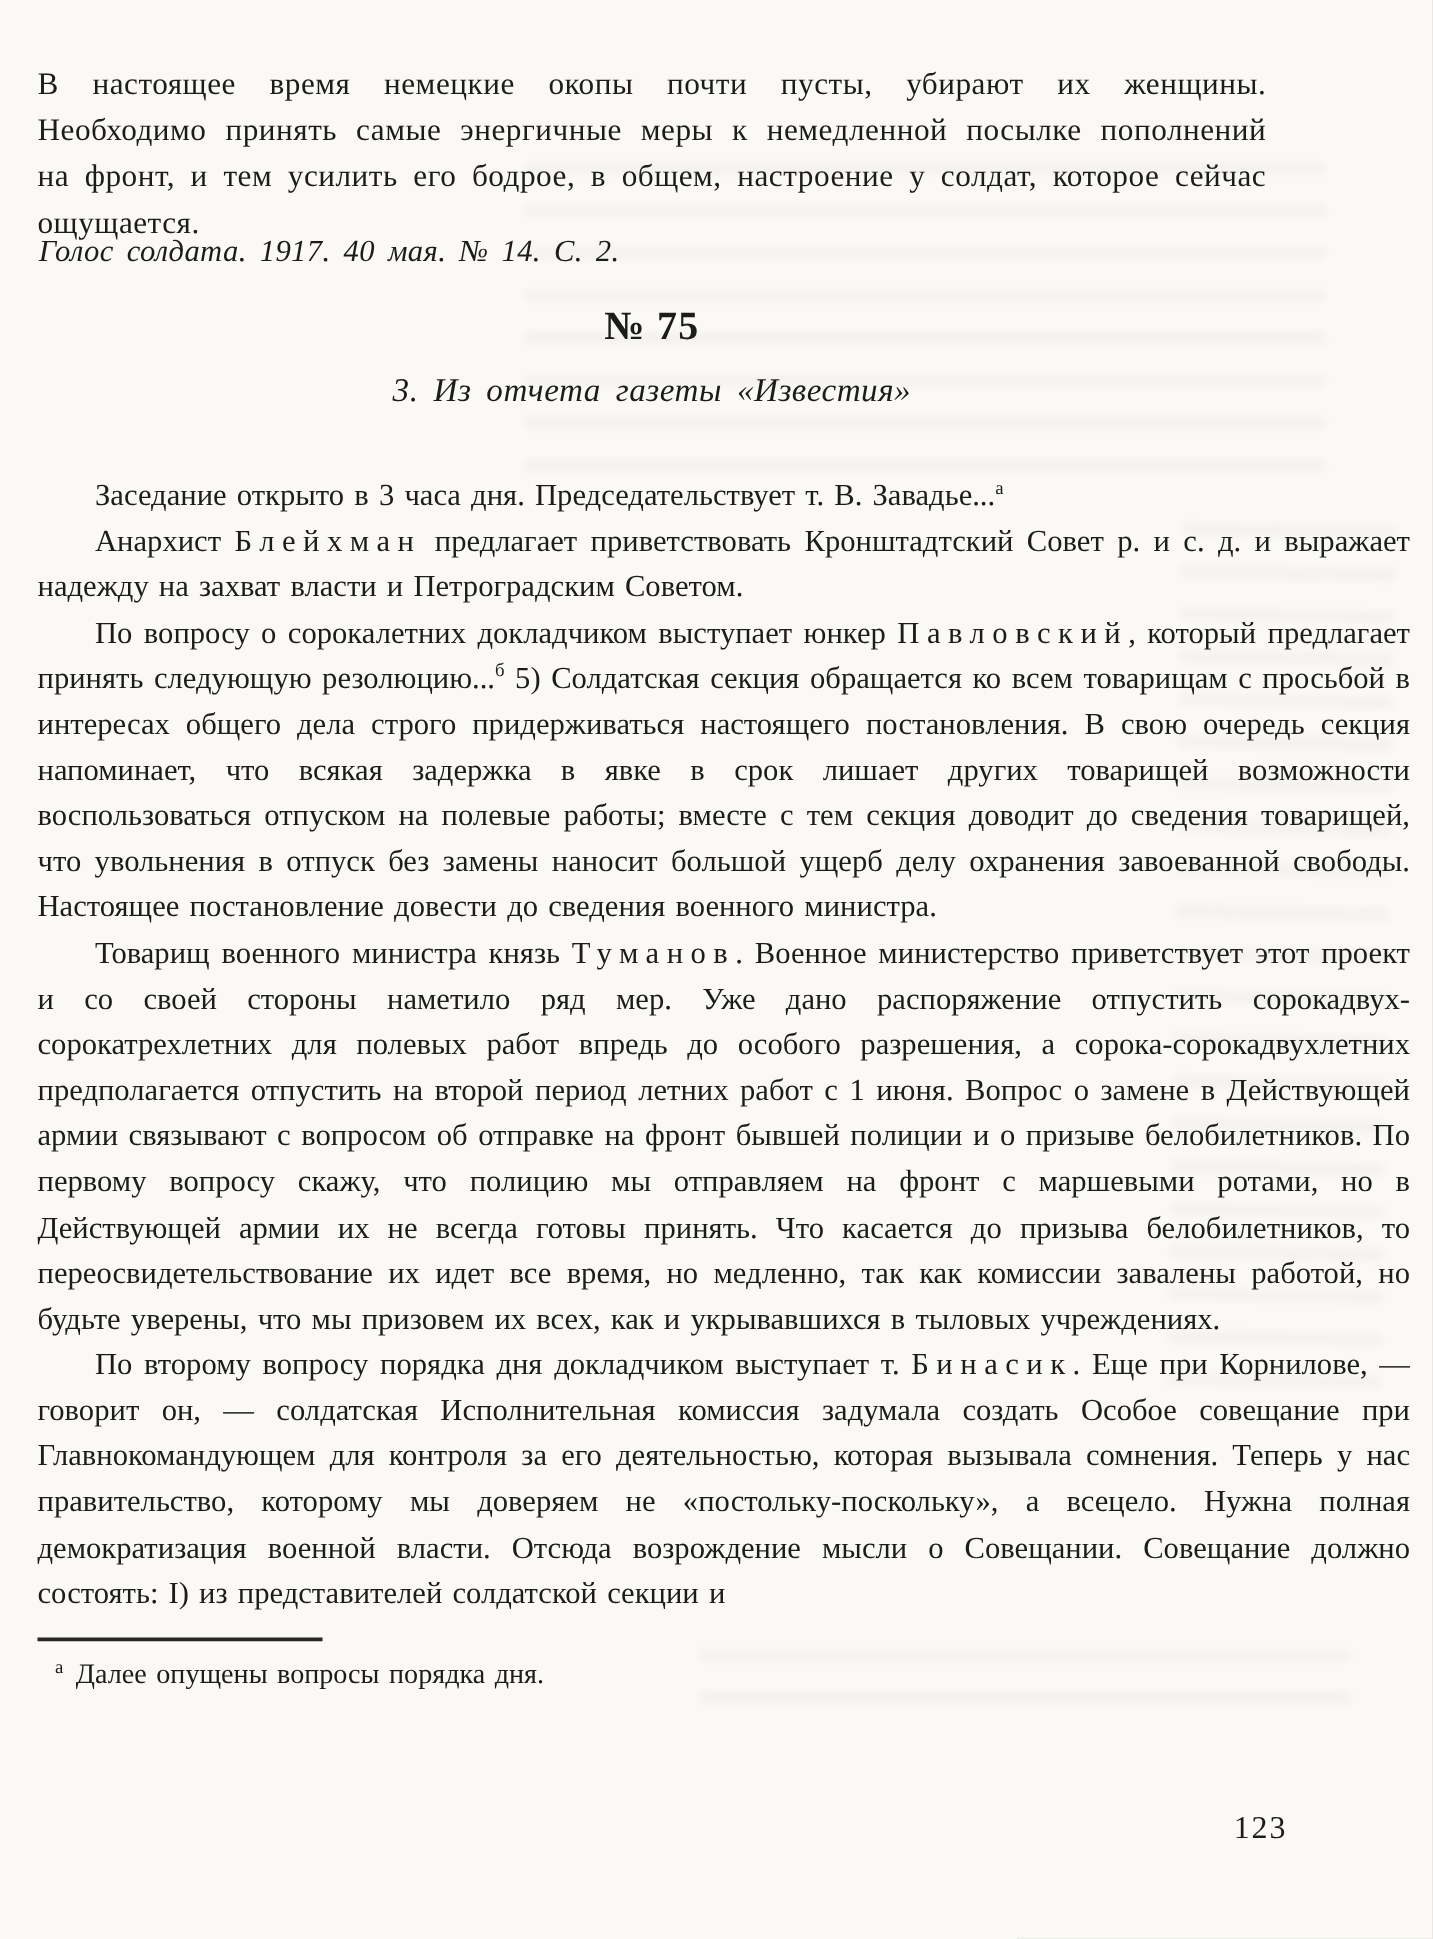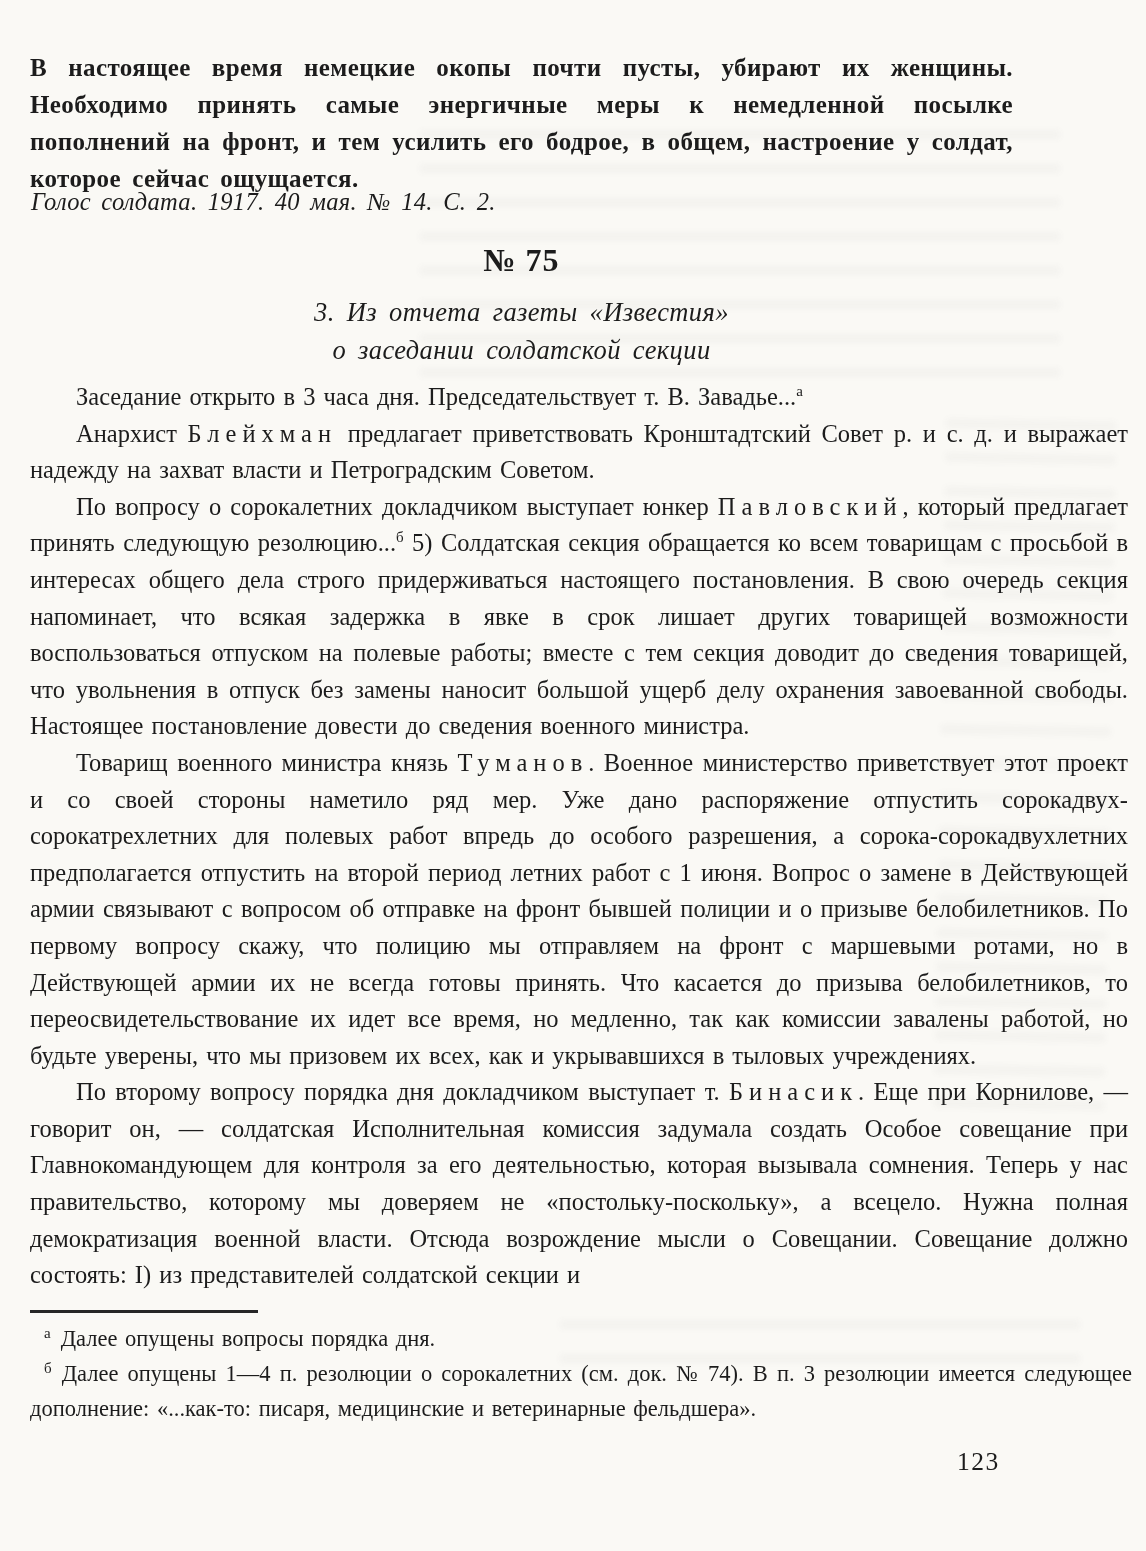--- a/index.html
+++ b/index.html
@@ -36,21 +36,21 @@
   .excerpt {
     position: absolute;
     left: 30px; top: 49px;
     width: 983px;
     font-size: 25px;
     line-height: 37px;
     text-align: justify;
     word-spacing: 4.5px;
     letter-spacing: 0.4px;
   }
-  .excerpt p { margin: 0; font-weight: bold; }
+  .excerpt p { margin: 0; }
 
   .source {
     position: absolute;
     left: 31px; top: 188px;
     margin: 0;
     font-style: italic;
     font-size: 24.5px;
     word-spacing: 4px;
     letter-spacing: 0.3px;
   }
@@ -120,21 +120,21 @@
   .footnotes p { margin: 0; text-indent: 14px; }
   .footnotes sup.fnmark {
     font-size: 15px;
     line-height: 0;
     vertical-align: 8px;
     margin-right: 10px;
   }
 
   .pageno {
     position: absolute;
-    left: 957px; top: 1447px;
+    left: 987px; top: 1447px;
     font-size: 25.5px;
     letter-spacing: 1.5px;
   }
 </style>
 </head>
 <body>
 
 <div class="page">
 
   <div class="ghost g1"></div>
@@ -144,33 +144,31 @@
   <section class="excerpt">
     <p>В настоящее время немецкие окопы почти пусты, убирают их женщины. Необходимо принять самые энергичные меры к немедленной посылке пополнений на фронт, и тем усилить его бодрое, в общем, настроение у солдат, которое сейчас ощущается.</p>
   </section>
 
   <p class="source">Голос солдата. 1917. 40 мая. № 14. С. 2.</p>
 
   <h2 class="doc-number">№ 75</h2>
 
   <h3 class="doc-title">
       <span class="tline">3. Из отчета газеты «Известия»</span>
-      <span class="tline">о заседании солдатской секции</span>
     </h3>
 
   <section class="bodytext">
     <p><span>Заседание открыто в 3 часа дня. Председательствует т. В. Завадье...</span><span class="sp"></span><span></span><sup class="fnref">а</sup><span></span></p>
     <p><span>Анархист </span><span class="sp">Блейхман</span><span></span><sup class="fnref"></sup><span> предлагает приветствовать Кронштадтский Совет р. и с. д. и выражает надежду на захват власти и Петроградским Советом.</span></p>
     <p><span>По вопросу о сорокалетних докладчиком выступает юнкер </span><span class="sp">Павловский</span><span>, который предлагает принять следующую резолюцию...</span><sup class="fnref">б</sup><span> 5) Солдатская секция обращается ко всем товарищам с просьбой в интересах общего дела строго придерживаться настоящего постановления. В свою очередь секция напоминает, что всякая задержка в явке в срок лишает других товарищей возможности воспользоваться отпуском на полевые работы; вместе с тем секция доводит до сведения товарищей, что увольнения в отпуск без замены наносит большой ущерб делу охранения завоеванной свободы. Настоящее постановление довести до сведения военного министра.</span></p>
     <p><span>Товарищ военного министра князь </span><span class="sp">Туманов</span><span></span><sup class="fnref"></sup><span>. Военное министерство приветствует этот проект и со своей стороны наметило ряд мер. Уже дано распоряжение отпустить сорокадвух-сорокатрехлетних для полевых работ впредь до особого разрешения, а сорока-сорокадвухлетних предполагается отпустить на второй период летних работ с 1 июня. Вопрос о замене в Действующей армии связывают с вопросом об отправке на фронт бывшей полиции и о призыве белобилетников. По первому вопросу скажу, что полицию мы отправляем на фронт с маршевыми ротами, но в Действующей армии их не всегда готовы принять. Что касается до призыва белобилетников, то переосвидетельствование их идет все время, но медленно, так как комиссии завалены работой, но будьте уверены, что мы призовем их всех, как и укрывавшихся в тыловых учреждениях.</span></p>
     <p><span>По второму вопросу порядка дня докладчиком выступает т. </span><span class="sp">Бинасик</span><span></span><sup class="fnref"></sup><span>. Еще при Корнилове, — говорит он, — солдатская Исполнительная комиссия задумала создать Особое совещание при Главнокомандующем для контроля за его деятельностью, которая вызывала сомнения. Теперь у нас правительство, которому мы доверяем не «постольку-поскольку», а всецело. Нужна полная демократизация военной власти. Отсюда возрождение мысли о Совещании. Совещание должно состоять: I) из представителей солдатской секции и</span></p>
   </section>
 
   <div class="fnrule"></div>
 
   <section class="footnotes">
     <p><sup class="fnmark">а</sup><span>Далее опущены вопросы порядка дня.</span></p>
-    <p><sup class="fnmark">б</sup><span>Далее опущены 1—4 п. резолюции о сорокалетних (см. док. № 74). В п. 3 резолюции имеется следующее дополнение: «...как-то: писаря, медицинские и ветеринарные фельдшера».</span></p>
   </section>
 
   <div class="pageno">123</div>
 
 </div>
 
 </body></html>

